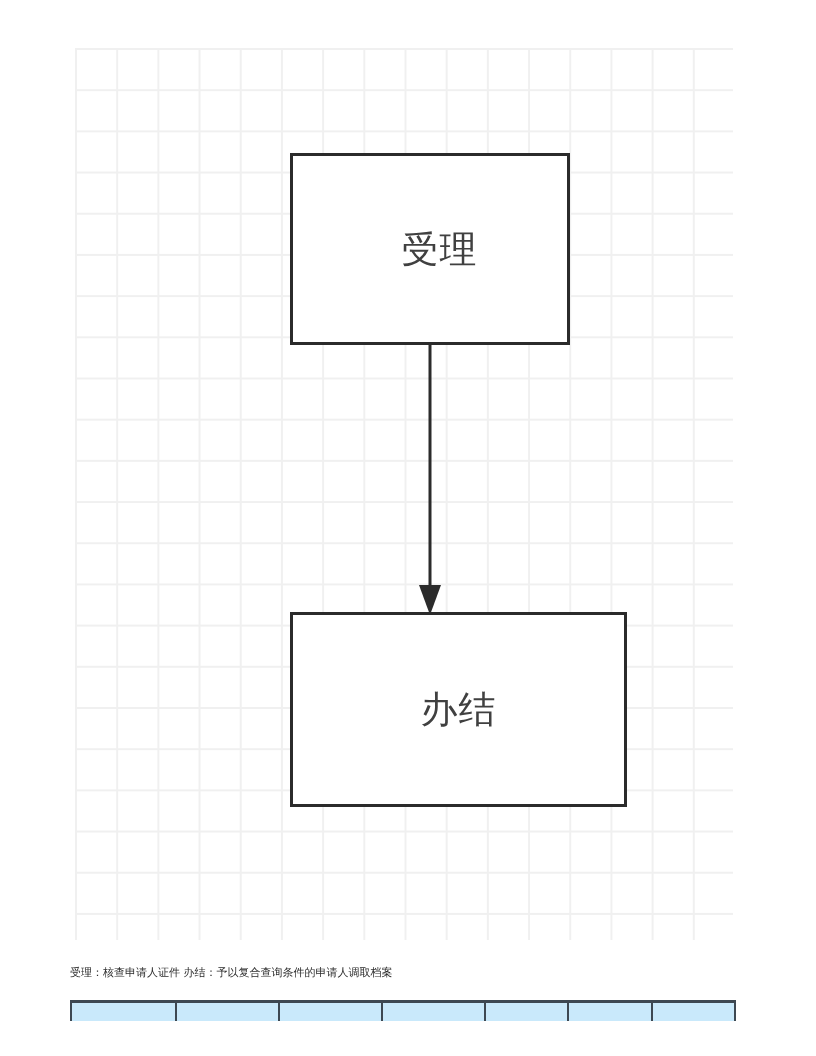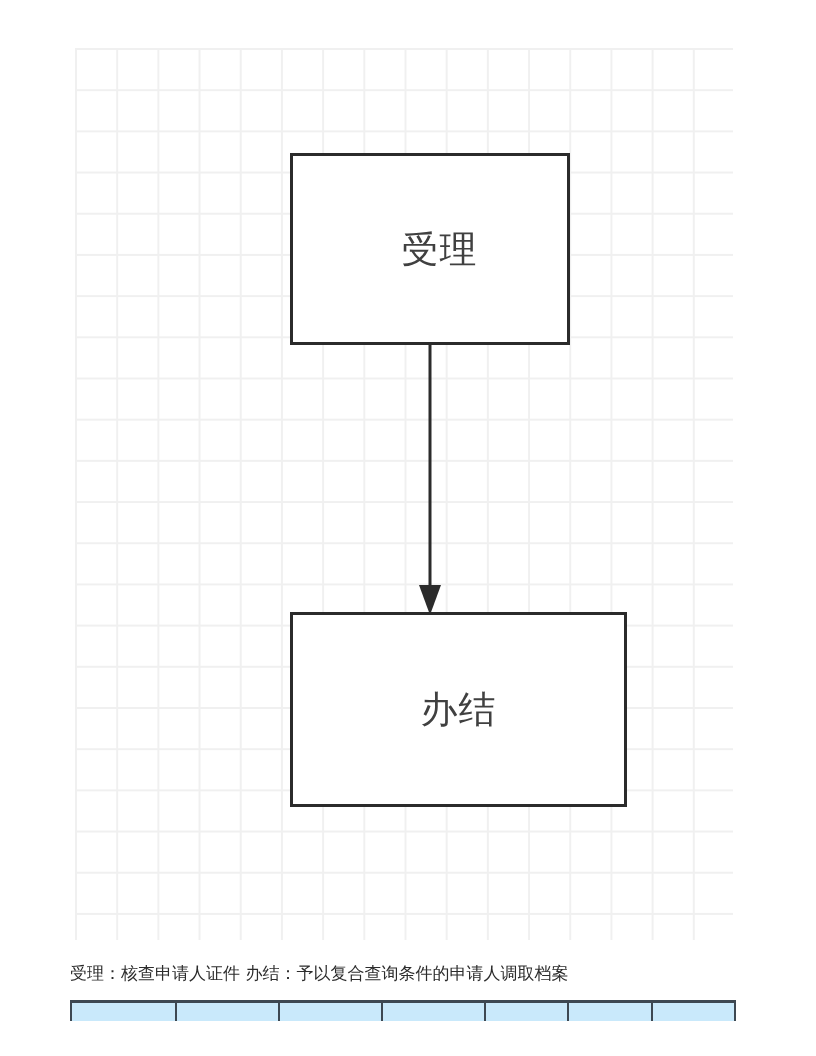--- a/index.html
+++ b/index.html
@@ -82,21 +82,21 @@
     overflow: visible;
   }
 
   
   #diagram-caption {
     position: absolute;
     left: 70px;
     top: 965px;
     width: 700px;
     font-family: "DejaVu Serif", "Liberation Serif", serif;
-    font-size: 17px;
+    font-size: 11px;
     line-height: 16px;
     color: #2c2c2c;
     white-space: nowrap;
   }
 
   
   #bottom-table {
     position: absolute;
     left: 70px;
     top: 1000px;

